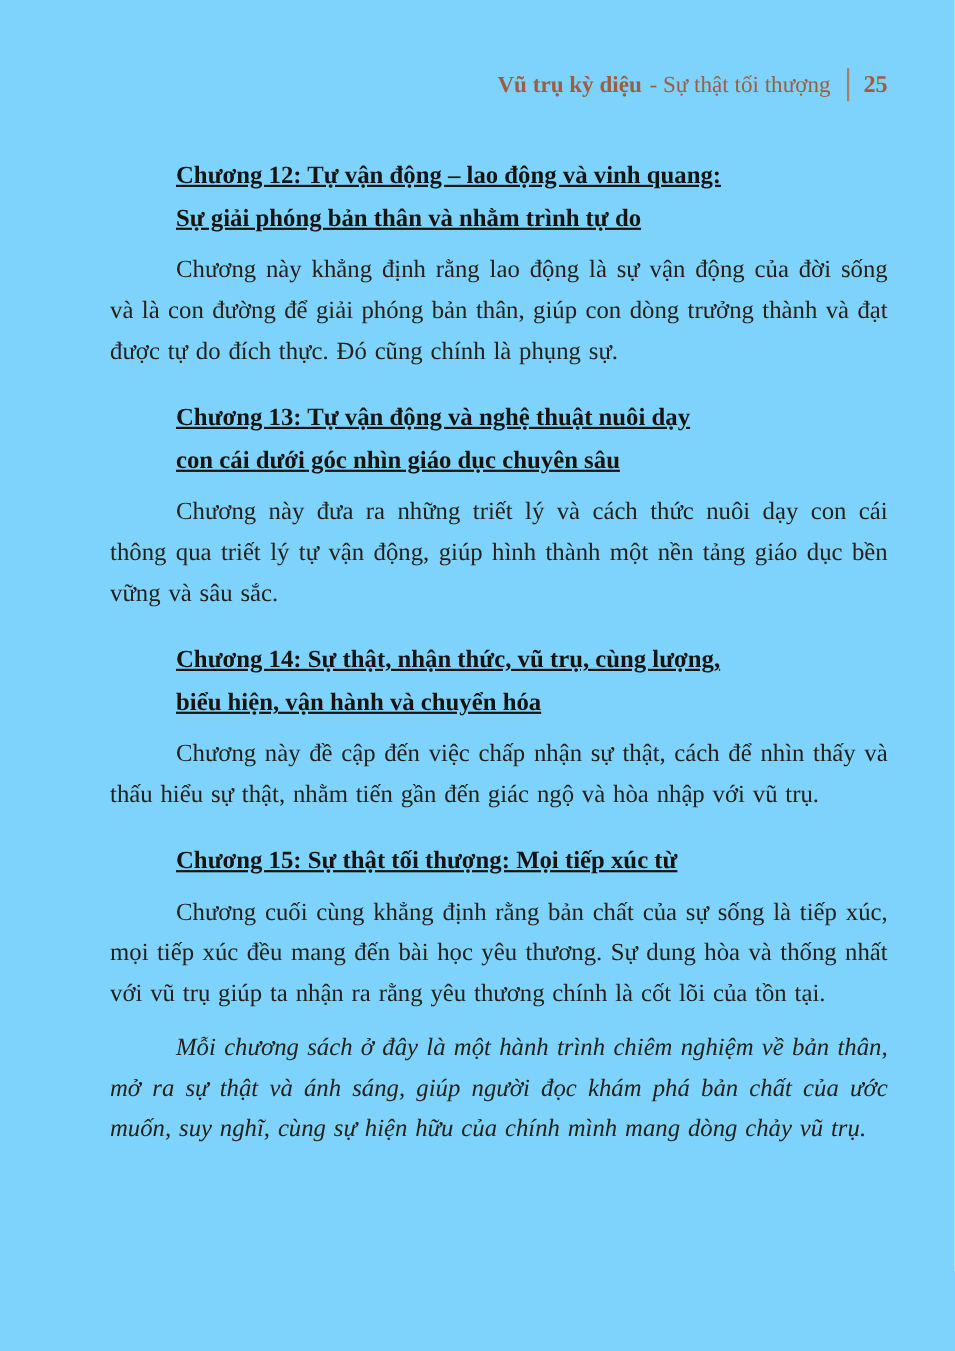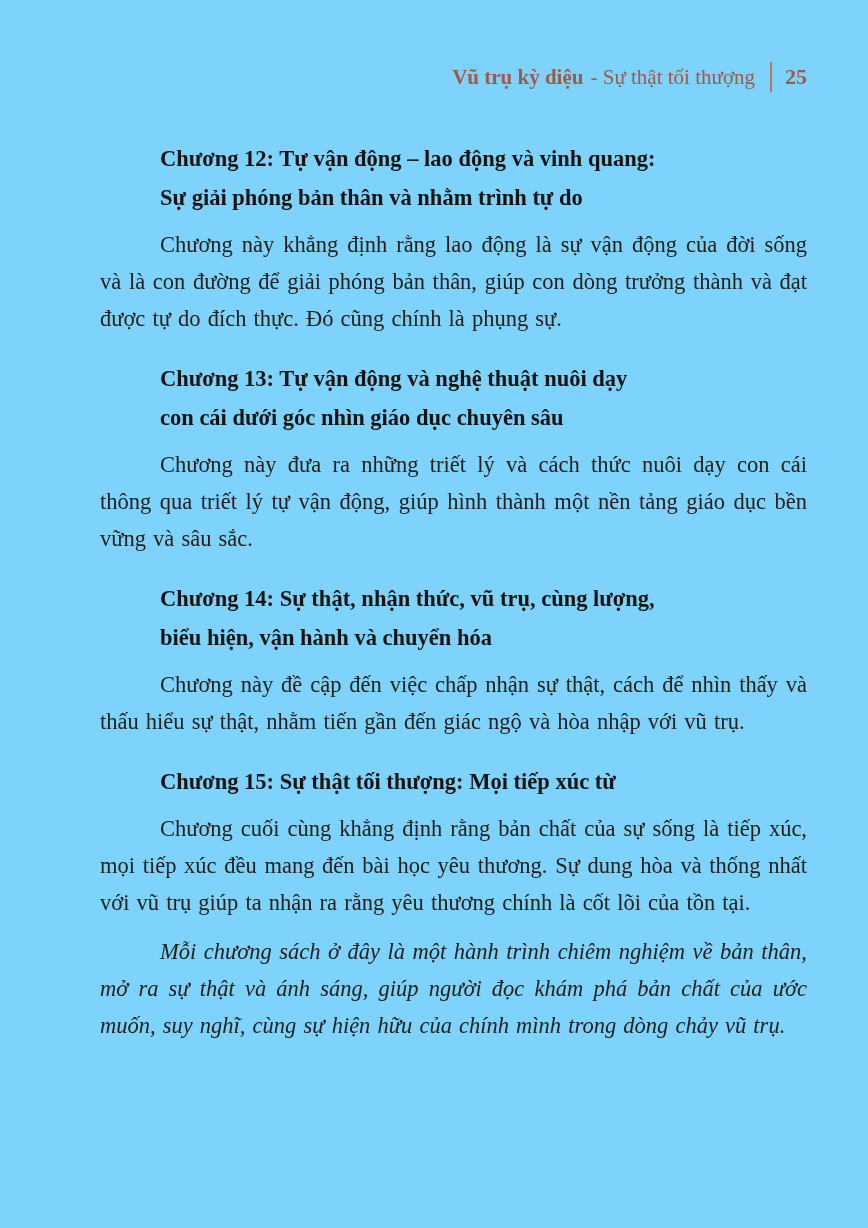--- a/index.html
+++ b/index.html
@@ -38,21 +38,21 @@
   .main { padding-top: 47px; }
 
   .chapter-heading {
     font-weight: 700;
     font-size: 22.5px;
     line-height: 39px;
     color: #161310;
     margin: 22px 0 9px 60px;
   }
   .section:first-child .chapter-heading { margin-top: 0; }
-  .chapter-heading .hline { display: block; }
+  .chapter-heading .hline { display: block; text-decoration: underline; }
 
   .chapter-paragraph {
     font-size: 22.5px;
     line-height: 37px;
     text-align: justify;
     text-indent: 60px;
     color: #26201a;
     margin: 0;
     word-spacing: 1.5px;
   }
@@ -106,16 +106,16 @@
       <p class="chapter-paragraph">Chương này đề cập đến việc chấp nhận sự thật, cách để nhìn thấy và thấu hiểu sự thật, nhằm tiến gần đến giác ngộ và hòa nhập với vũ trụ.</p>
     </div>
 
     <div class="section">
       <h2 class="chapter-heading">
         <span class="hline">Chương 15: Sự thật tối thượng: Mọi tiếp xúc từ</span>
       </h2>
       <p class="chapter-paragraph">Chương cuối cùng khẳng định rằng bản chất của sự sống là tiếp xúc, mọi tiếp xúc đều mang đến bài học yêu thương. Sự dung hòa và thống nhất với vũ trụ giúp ta nhận ra rằng yêu thương chính là cốt lõi của tồn tại.</p>
     </div>
 
-    <p class="closing-note">Mỗi chương sách ở đây là một hành trình chiêm nghiệm về bản thân, mở ra sự thật và ánh sáng, giúp người đọc khám phá bản chất của ước muốn, suy nghĩ, cùng sự hiện hữu của chính mình trong dòng chảy vũ trụ.</p>
+    <p class="closing-note">Mỗi chương sách ở đây là một hành trình chiêm nghiệm về bản thân, mở ra sự thật và ánh sáng, giúp người đọc khám phá bản chất của ước muốn, suy nghĩ, cùng sự hiện hữu của chính mình mang dòng chảy vũ trụ.</p>
 
   </div>
 </div>
 
 </body></html>

